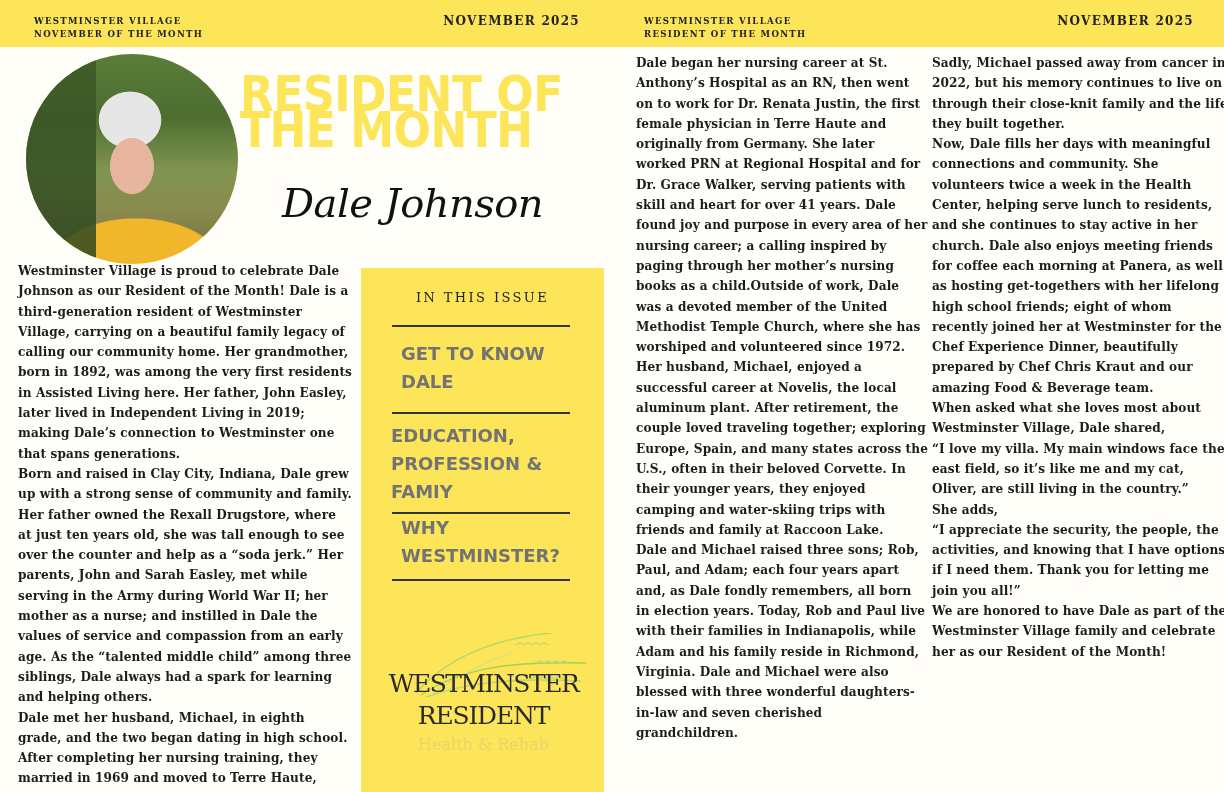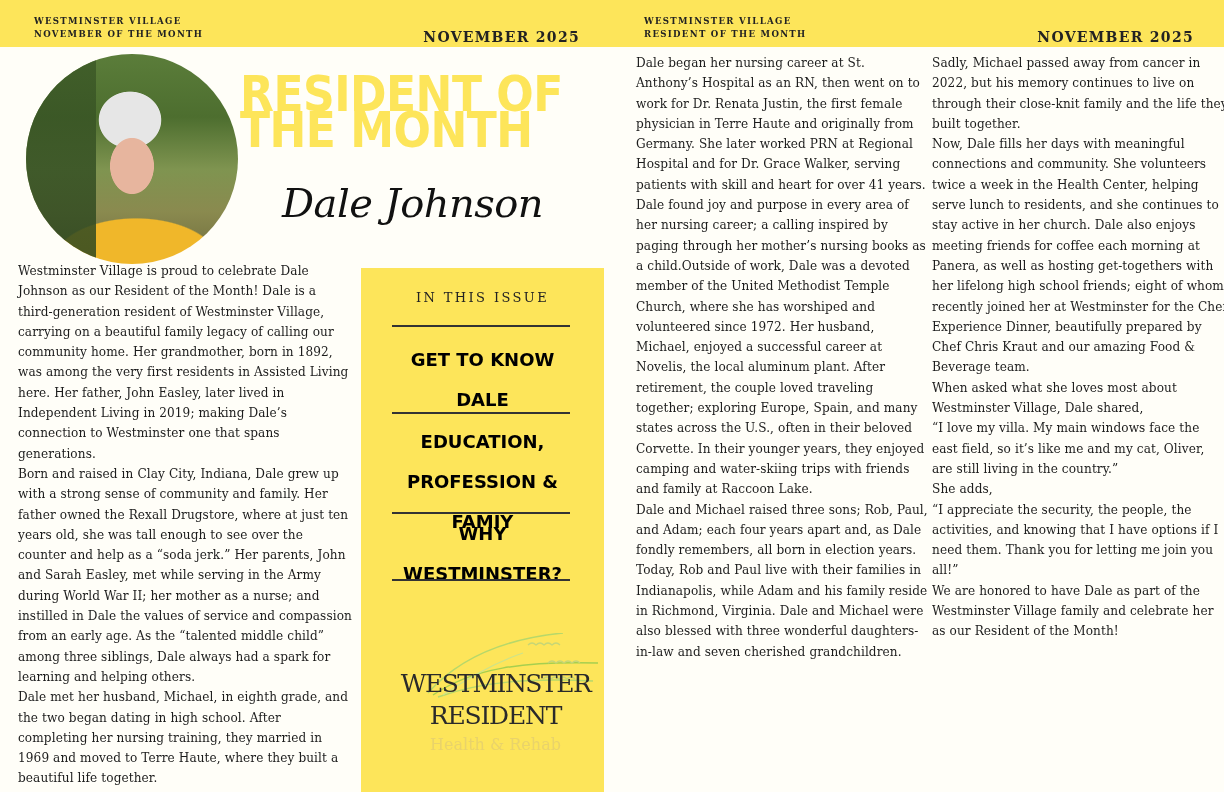--- a/index.html
+++ b/index.html
@@ -6,47 +6,47 @@
   html, body { width: 1224px; height: 792px; overflow: hidden; background: #fffef8; }
   body { position: relative; font-family: "DejaVu Serif", serif; color: #1a1a1a; }
 
   .page { position: absolute; top: 0; height: 792px; width: 612px; background: #fffef8; }
   .page.left { left: 0; }
   .page.right { left: 612px; }
 
   .header { position: absolute; top: 0; left: 0; width: 612px; height: 47px; background: #fde55a; }
   .header .hl { position: absolute; top: 15px; left: 34px; font-family: "DejaVu Serif", serif; font-weight: bold; font-size: 8.6px; letter-spacing: 1.3px; line-height: 13px; color: #222; }
   .right .header .hl { left: 32px; }
-  .header .hr { position: absolute; top: 29px; right: 32px; font-family: "DejaVu Serif", serif; font-weight: bold; font-size: 14px; letter-spacing: 1.3px; color: #222; }
+  .header .hr { position: absolute; top: 14px; right: 32px; font-family: "DejaVu Serif", serif; font-weight: bold; font-size: 12px; letter-spacing: 1.3px; color: #222; }
   .right .header .hr { right: 30px; }
 
   .photo { position: absolute; left: 26px; top: 54px; width: 212px; height: 210px; border-radius: 50%; overflow: hidden;
     background:
       radial-gradient(ellipse 36px 46px at 106px 112px, #e7b59e 0 60%, transparent 62%),
       radial-gradient(ellipse 44px 40px at 104px 66px, #e6e6e6 0 70%, transparent 72%),
       radial-gradient(ellipse 110px 60px at 110px 210px, #f0b72a 0 75%, transparent 77%),
       linear-gradient(180deg, #5b7d3a 0%, #4d6e2f 30%, #7f9450 55%, #8a8a4f 75%, #6e6b3c 100%);
   }
   .photo .trees { position: absolute; left: 0; top: 0; width: 70px; height: 210px; background: linear-gradient(180deg,#3d5a27,#2e4720); opacity: .85; }
 
   .title { position: absolute; left: 240px; top: 76px; font-family: "DejaVu Sans", sans-serif; font-weight: bold; font-size: 44px; line-height: 32px; color: #fde55a; letter-spacing: -0.5px; transform: scaleY(1.12); transform-origin: top left; }
   .name { position: absolute; left: 282px; top: 180px; font-family: "DejaVu Serif", serif; font-style: italic; font-size: 40px; color: #111; letter-spacing: -0.5px; }
 
-  .body-text { position: absolute; font-family: "DejaVu Serif", serif; font-weight: normal; font-size: 12.1px; line-height: 20.3px; color: #1c1c1c; letter-spacing: 0.1px; }
+  .body-text { position: absolute; font-family: "DejaVu Serif", serif; font-weight: bold; font-size: 12.1px; line-height: 20.3px; color: #1c1c1c; letter-spacing: 0.1px; }
   .body-text p { margin: 0; }
   .col1 { left: 18px; top: 261px; width: 334px; }
   .col2 { left: 24px; top: 53px; width: 292px; }
   .col3 { left: 320px; top: 53px; width: 296px; }
 
   .issue { position: absolute; left: 361px; top: 268px; width: 243px; height: 610px; background: #fde55a; }
   .issue .label { position: absolute; top: 22px; width: 100%; text-align: center; font-family: "DejaVu Serif", serif; font-size: 13px; letter-spacing: 2.4px; color: #222; }
   .issue .rule { position: absolute; left: 31px; width: 178px; height: 2px; background: #333; }
-  .issue .item { position: absolute; left: 0; width: 100%; text-align: center; font-family: "DejaVu Sans", sans-serif; font-weight: bold; font-size: 18px; line-height: 40px; color: #000000; }
+  .issue .item { position: absolute; left: 0; width: 100%; font-family: "DejaVu Sans", sans-serif; font-weight: bold; font-size: 18px; line-height: 28px; color: #737373; }
 
-  .logo { position: absolute; left: 12px; top: 365px; width: 243px; height: 140px; }
+  .logo { position: absolute; left: 0; top: 365px; width: 243px; height: 140px; }
   .logo svg { position: absolute; left: 0; top: 0; }
   .logo .w1 { position: absolute; left: 10px; top: 36px; width: 225px; text-align: center; font-family: "DejaVu Serif", serif; font-size: 25px; color: #2a2a2a; letter-spacing: -1.5px; }
   .logo .w2 { position: absolute; left: 10px; top: 68px; width: 225px; text-align: center; font-family: "DejaVu Serif", serif; font-size: 25px; color: #2a2a2a; letter-spacing: -1.2px; }
   .logo .w3 { position: absolute; left: 10px; top: 102px; width: 225px; text-align: center; font-family: "DejaVu Serif", serif; font-size: 16px; color: #e9d36a; }
 </style>
 </head>
 <body>
 
 <div class="page left">
   <div class="header">

